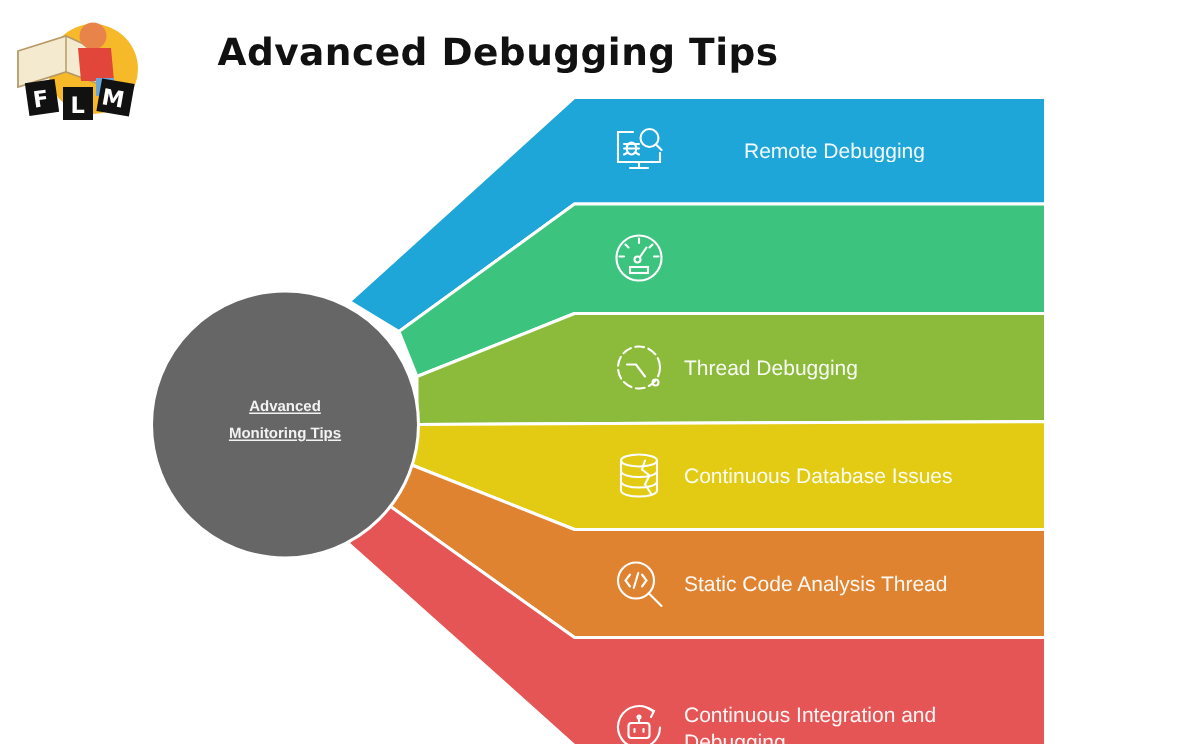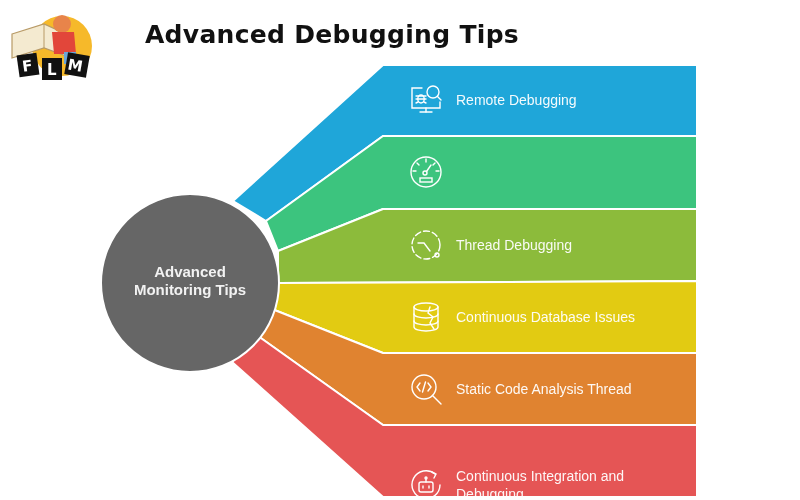--- a/index.html
+++ b/index.html
@@ -1,20 +1,20 @@
 <!DOCTYPE html>
 <html><head>
 <meta charset="utf-8">
 <style>
   html, body { margin:0; padding:0; background:#ffffff; }
   body { width:800px; height:500px; position:relative; overflow:hidden; font-family:"Liberation Sans", sans-serif; }
   .title { position:absolute; left:0; top:20px; width:664px; text-align:center; font-family:"DejaVu Sans", sans-serif; font-weight:bold; font-size:25px; color:#111; letter-spacing:0.3px; }
   .logo { position:absolute; left:4px; top:4px; width:100px; height:80px; }
   svg.diagram { position:absolute; left:0; top:0; }
-  .center-label { position:absolute; left:110px; top:263px; width:160px; text-align:center; color:#f2f2f2; font-weight:bold; font-size:15px; line-height:18px; }
+  .center-label { position:absolute; left:110px; top:263px; width:160px; text-align:center; color:#f2f2f2; font-weight:bold; font-size:10px; line-height:18px;text-decoration:underline; }
   .item { position:absolute; left:408px; width:290px; display:flex; align-items:center; }
   .item .ico { width:36px; height:36px; flex:0 0 36px; }
   .item .lbl { margin-left:12px; color:#ffffff; font-size:14px; line-height:18px; opacity:0.95; }
 </style>
 </head>
 <body>
 
 <div class="title">Advanced Debugging Tips</div>
 
 <svg class="logo" viewBox="0 0 100 80">
@@ -44,21 +44,21 @@
     <polygon fill="#e55555" points="258,336 383,425 697,425 697,497 383,497 232,362"></polygon>
   </g>
   <circle cx="190" cy="283" r="89" fill="#666666" stroke="#ffffff" stroke-width="2"></circle>
 </svg>
 
 <div class="center-label">
   <div>Advanced</div>
   <div>Monitoring Tips</div>
 </div>
 
-<div class="item" style="top:82px;">
+<div class="item" style="top:82px;gap:40px;">
   <svg class="ico" viewBox="0 0 36 36" fill="none" stroke="#fff" stroke-width="1.4" stroke-linecap="round">
     <path d="M14 6 H4 V26 H32 V20"></path>
     <line x1="12" y1="30" x2="24" y2="30"></line>
       <line x1="18" y1="26" x2="18" y2="30"></line>
     <circle cx="25" cy="10" r="6"></circle>
       <line x1="29.5" y1="14.5" x2="33" y2="18"></line>
     <ellipse cx="13" cy="17" rx="3.2" ry="4"></ellipse>
     <line x1="8" y1="14" x2="18" y2="14"></line>
       <line x1="8" y1="17" x2="18" y2="17"></line>
       <line x1="8" y1="21" x2="10" y2="20"></line>

